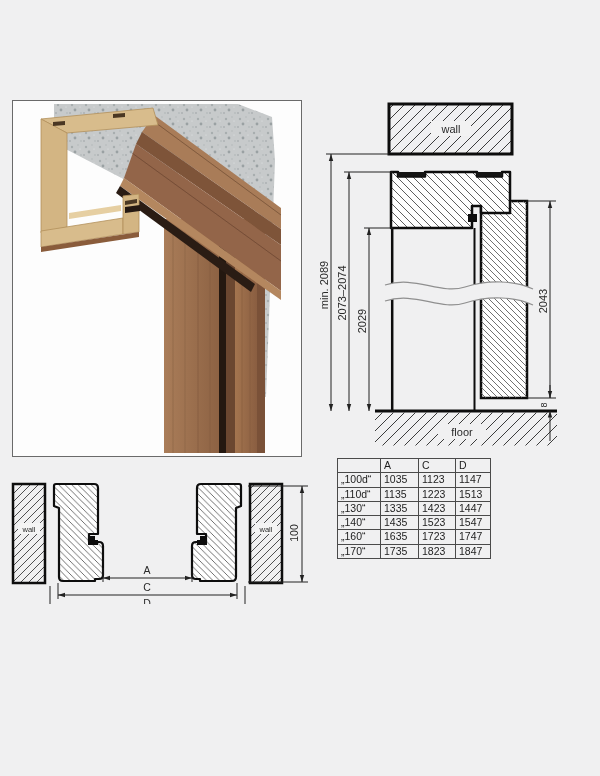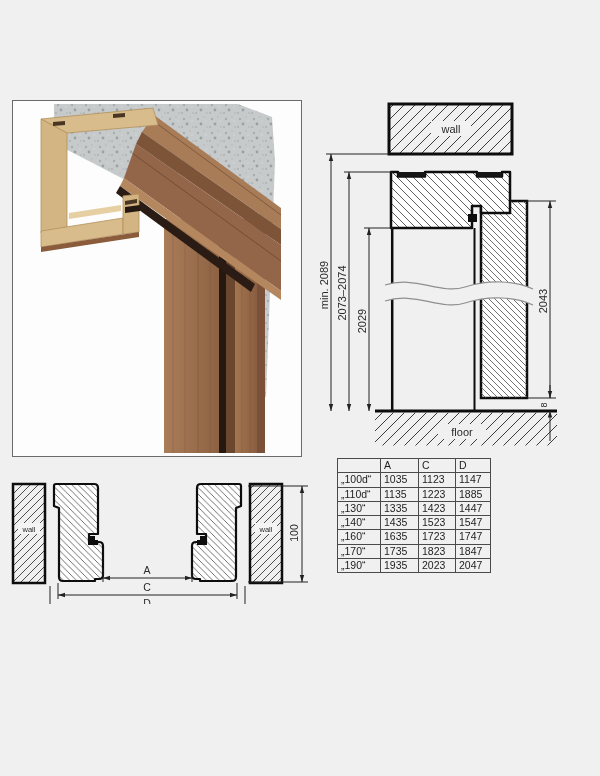--- a/index.html
+++ b/index.html
@@ -251,21 +251,21 @@
     <tr>
           <td>„100d“</td>
           <td>1035</td>
           <td>1123</td>
           <td>1147</td>
         </tr>
     <tr>
           <td>„110d“</td>
           <td>1135</td>
           <td>1223</td>
-          <td>1885</td>
+          <td>1513</td>
         </tr>
     <tr>
           <td>„130“</td>
           <td>1335</td>
           <td>1423</td>
           <td>1447</td>
         </tr>
     <tr>
           <td>„140“</td>
           <td>1435</td>
@@ -276,26 +276,20 @@
           <td>„160“</td>
           <td>1635</td>
           <td>1723</td>
           <td>1747</td>
         </tr>
     <tr>
           <td>„170“</td>
           <td>1735</td>
           <td>1823</td>
           <td>1847</td>
-        </tr>
-    <tr>
-          <td>„190“</td>
-          <td>1935</td>
-          <td>2023</td>
-          <td>2047</td>
         </tr>
   </tbody>
     </table>
 
   <div id="caption" class="abs">100 MM NEREGULIUOJAMA STAKTA DURIMS SU UŽLAIDA</div>
 
   <svg id="logo" class="abs" width="77" height="77" viewBox="0 0 77 77">
     <rect x="2" y="2" width="73" height="73" fill="#ffffff" stroke="#6e7072" stroke-width="4"></rect>
     <g fill="#6e7072">
       <rect x="4" y="36" width="24" height="37"></rect>

